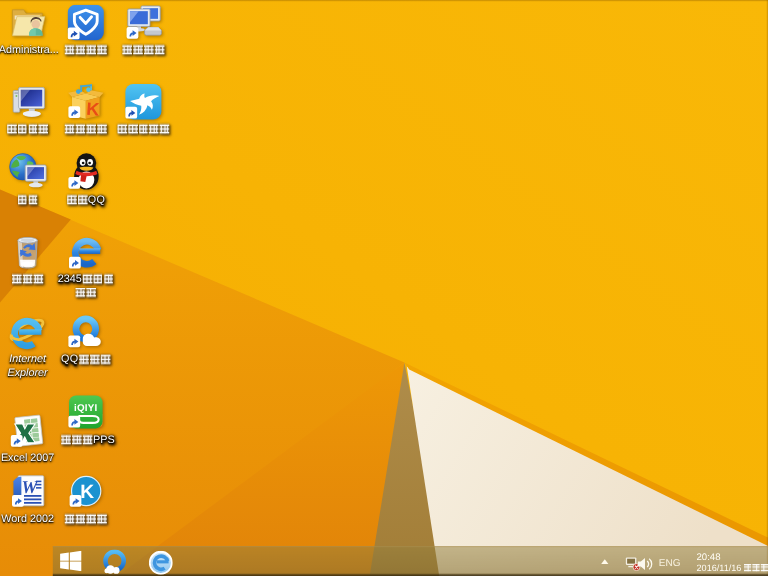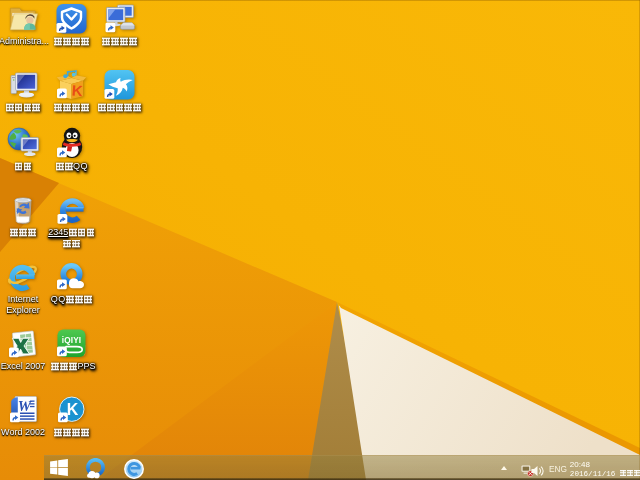--- a/index.html
+++ b/index.html
@@ -263,58 +263,58 @@
               <stop offset="1" stop-color="#1A66C8"></stop>
             </linearGradient>
           </defs>
  <path d="M22.6 22.9 A9.6 9.6 0 1 1 25.7 13.3" fill="none" stroke="url(#ge2)" stroke-width="5.6"></path>
  <rect x="10" y="12" width="17.5" height="4.6" fill="url(#ge2)"></rect>
  <g transform="translate(1.5,19)">
             <rect width="9.8" height="9.8" rx="1.6" fill="#fff"></rect>
             <path d="M2.4 8 Q2.4 4.7 5 4.5 L5 2.7 L8.3 5.1 L5 7.5 L5 6 Q3.8 6.1 3.8 8 Z" fill="#2E68C8"></path>
           </g>
 </svg>
-<div class="lab cjwrap" style="line-height:11.5px;text-decoration:underline;">2345<span class="cj"></span><span class="cj"></span><span class="cj"></span><br><span class="cj"></span><span class="cj"></span></div>
+<div class="lab cjwrap" style="line-height:11.5px;">2345<span class="cj"></span><span class="cj"></span><span class="cj"></span><br><span class="cj"></span><span class="cj"></span></div>
 </div>
 
 <div class="ic" style="left:-1px;top:262px;">
 <svg width="34" height="30" viewBox="0 0 34 30">
  <defs>
             <linearGradient id="gie" x1="0" y1="0" x2="0" y2="1">
               <stop offset="0" stop-color="#55BEF0"></stop>
               <stop offset="1" stop-color="#2E9EE2"></stop>
             </linearGradient>
           </defs>
  <ellipse cx="16.5" cy="13" rx="14.8" ry="5" fill="none" stroke="#F3C13A" stroke-width="2.4" transform="rotate(-28 16.5 13)"></ellipse>
  <path d="M22.1 24.5 A10.3 10.3 0 1 1 26.5 13.4" fill="none" stroke="url(#gie)" stroke-width="5.6"></path>
  <rect x="9.9" y="12.4" width="18.6" height="4.6" fill="url(#gie)"></rect>
  <path d="M3.2 16.8 C3.6 20.2 7.4 21.6 12.6 20.6" fill="none" stroke="#F3C13A" stroke-width="2.3"></path>
 </svg>
-<div class="lab" style="line-height:10.5px;">Internet<br>Explorer</div>
+<div class="lab" style="line-height:10.5px;font-style:italic;">Internet<br>Explorer</div>
 </div>
 
 <div class="ic" style="left:47.5px;top:262px;">
 <svg width="31" height="30" viewBox="0 0 31 30">
  <defs>
             <linearGradient id="gqb" x1="0" y1="0" x2="0" y2="1">
               <stop offset="0" stop-color="#6AC8F8"></stop>
               <stop offset="1" stop-color="#1874D6"></stop>
             </linearGradient>
           </defs>
  <circle cx="15.5" cy="12" r="8.2" fill="none" stroke="url(#gqb)" stroke-width="5.6"></circle>
  <path d="M13 20.5 C13 17.8 15.2 16.2 17.8 16.2 C20 16.2 21.8 17.4 22.4 19.3 C23 19 23.8 18.9 24.5 19 C26.5 19.3 28 20.8 28 22.7 C28 24.8 26.3 26.3 24 26.3 L16.5 26.3 C14.3 26.3 13 24.9 13 23 Z" fill="#fff"></path>
  <g transform="translate(1,17.5)">
             <rect width="9.8" height="9.8" rx="1.6" fill="#fff"></rect>
             <path d="M2.4 8 Q2.4 4.7 5 4.5 L5 2.7 L8.3 5.1 L5 7.5 L5 6 Q3.8 6.1 3.8 8 Z" fill="#2E68C8"></path>
           </g>
 </svg>
 <div class="lab cjwrap"><span style="letter-spacing:.3px;">QQ</span><span class="cj"></span><span class="cj"></span><span class="cj"></span></div>
 </div>
 
-<div class="ic" style="left:-1px;top:329px;">
+<div class="ic" style="left:-1px;top:344px;">
 <svg width="31" height="30" viewBox="0 0 31 30">
  <g transform="rotate(-6 15 15)">
   <rect x="5.5" y="3" width="21" height="24" rx="1" fill="#FCFDFC" stroke="#C2C8CE" stroke-width=".6"></rect>
   <rect x="7.5" y="5" width="17" height="20" fill="#fff"></rect>
   <g fill="#9CCB9A">
    <rect x="13" y="5.5" width="5" height="3.4"></rect>
               <rect x="18.6" y="5.5" width="5.4" height="3.4"></rect>
    <rect x="13" y="9.5" width="5" height="3.4"></rect>
               <rect x="18.6" y="9.5" width="5.4" height="3.4"></rect>
    <rect x="18.6" y="13.5" width="5.4" height="3.4"></rect>
@@ -443,17 +443,17 @@
     <path d="M8.2 7.4 L10.6 9.8 M10.6 7.4 L8.2 9.8" stroke="#fff" stroke-width=".9"></path>
    </svg>
   </div>
   <div class="tbi" style="right:104px;top:7px;">
    <svg width="13" height="12" viewBox="0 0 13 12">
     <path d="M0.5 4 H3 L6.5 1 V11 L3 8 H0.5 Z" fill="#FBF8EE"></path>
     <path d="M8.3 3.4 A3.4 3.4 0 0 1 8.3 8.6 M10 1.6 A5.6 5.6 0 0 1 10 10.4" fill="none" stroke="#FBF8EE" stroke-width="1.1"></path>
    </svg>
   </div>
   <div class="trtxt" style="right:81px;top:8px;font-size:8.3px;color:#F8F2E0;">ENG</div>
-  <div id="clock">20:48<br><span style="font-size:7.6px;font-family:Liberation Mono, monospace;">2016/11/16 <span class="cjs"></span><span class="cjs"></span><span class="cjs"></span></span></div>
+  <div id="clock">20:48<br><span style="font-size:7.6px;">2016/11/16 <span class="cjs"></span><span class="cjs"></span><span class="cjs"></span></span></div>
  </div>
  <div id="showdesk"></div>
 </div>
 </div>
 
 </body></html>

